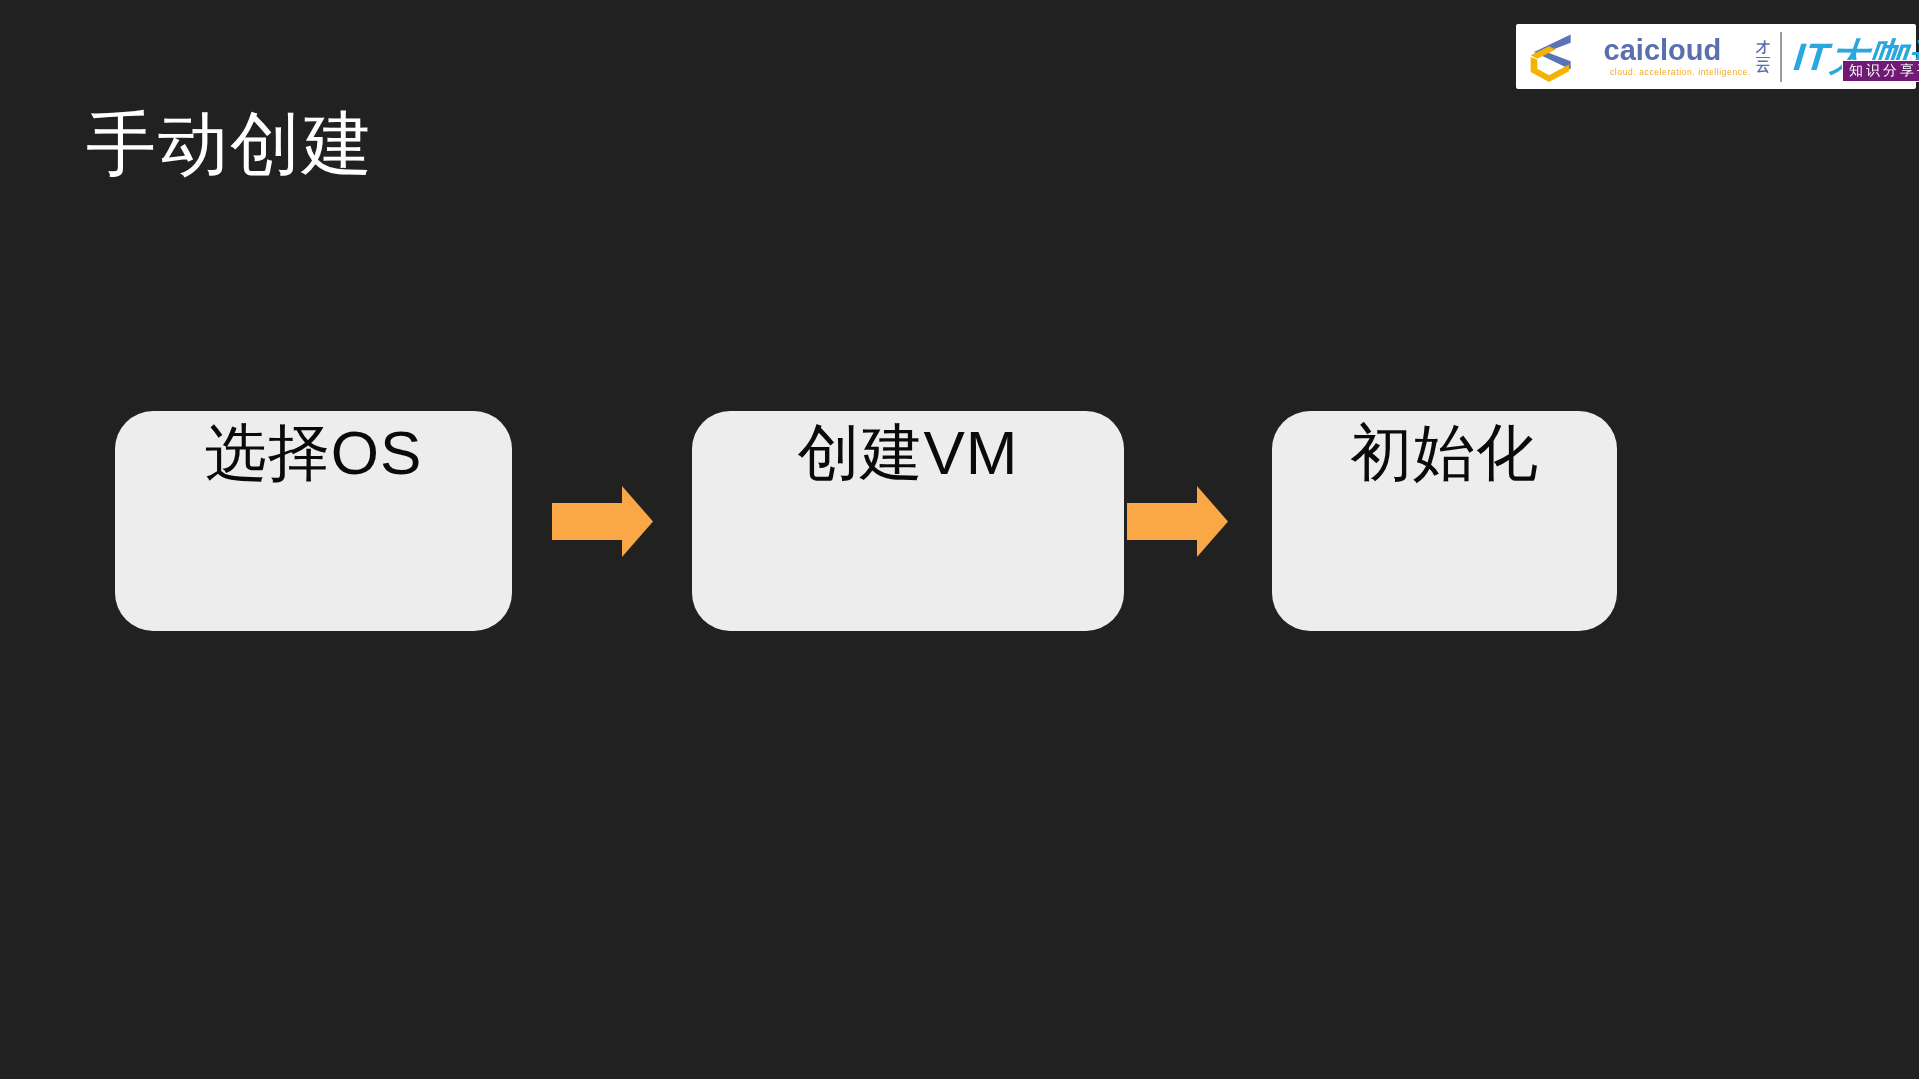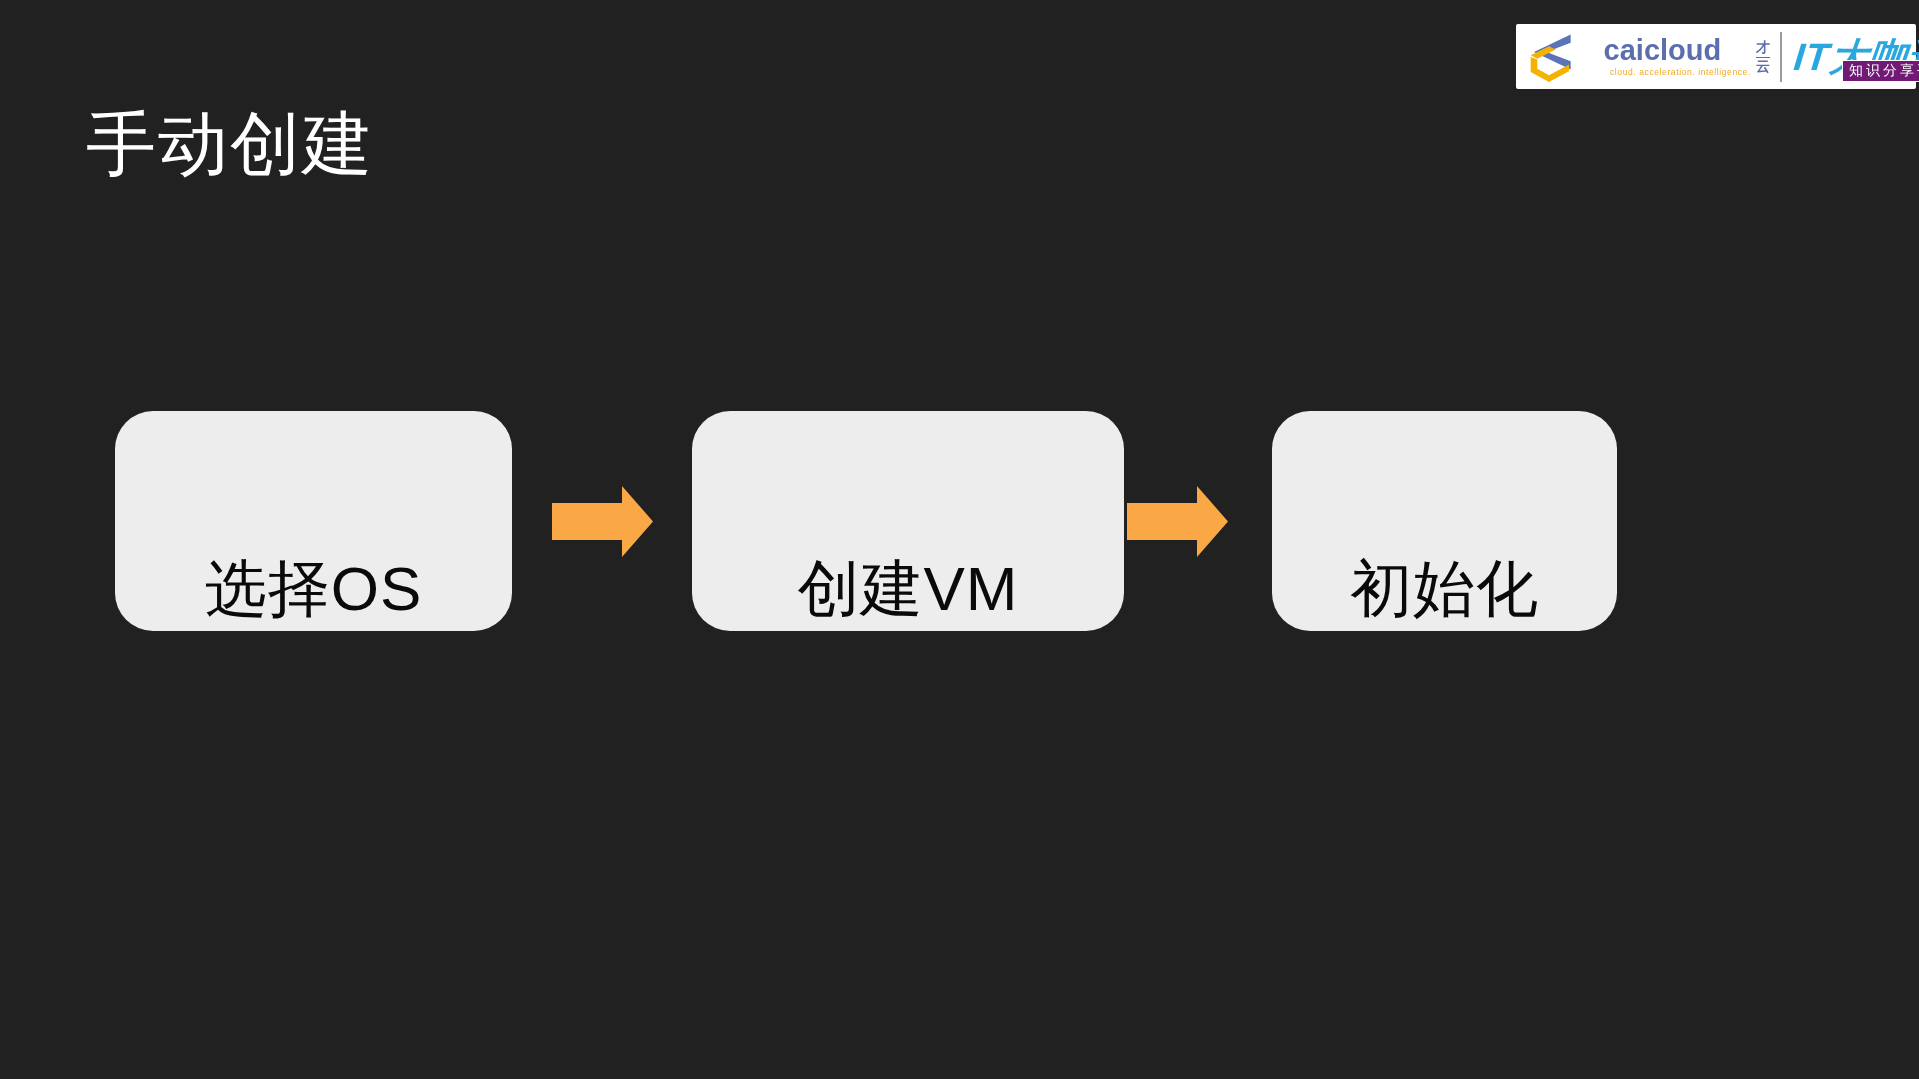--- a/index.html
+++ b/index.html
@@ -106,21 +106,21 @@
     white-space: nowrap;
   }
   
   .flow-box {
     position: absolute;
     top: 411px;
     height: 220px;
     background: #ededed;
     border-radius: 38px;
     display: flex;
-    align-items: flex-end;
+    align-items: flex-start;
     justify-content: center;
   }
   .flow-box .step-label {
     font-size: 62px;
     color: #0a0a0a;
     letter-spacing: 1px;
   }
   #step-1 { left: 115px; width: 397px; }
   #step-2 { left: 692px; width: 432px; }
   #step-3 { left: 1272px; width: 345px; }

